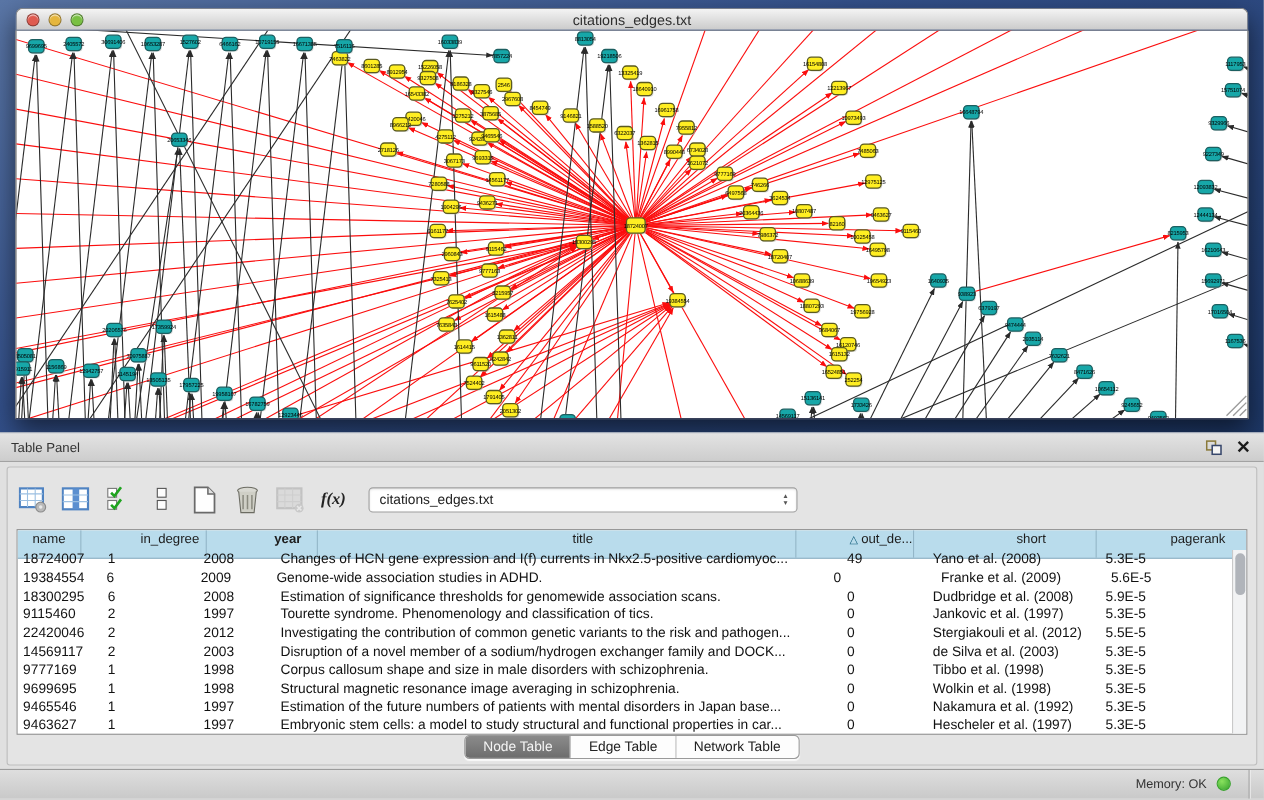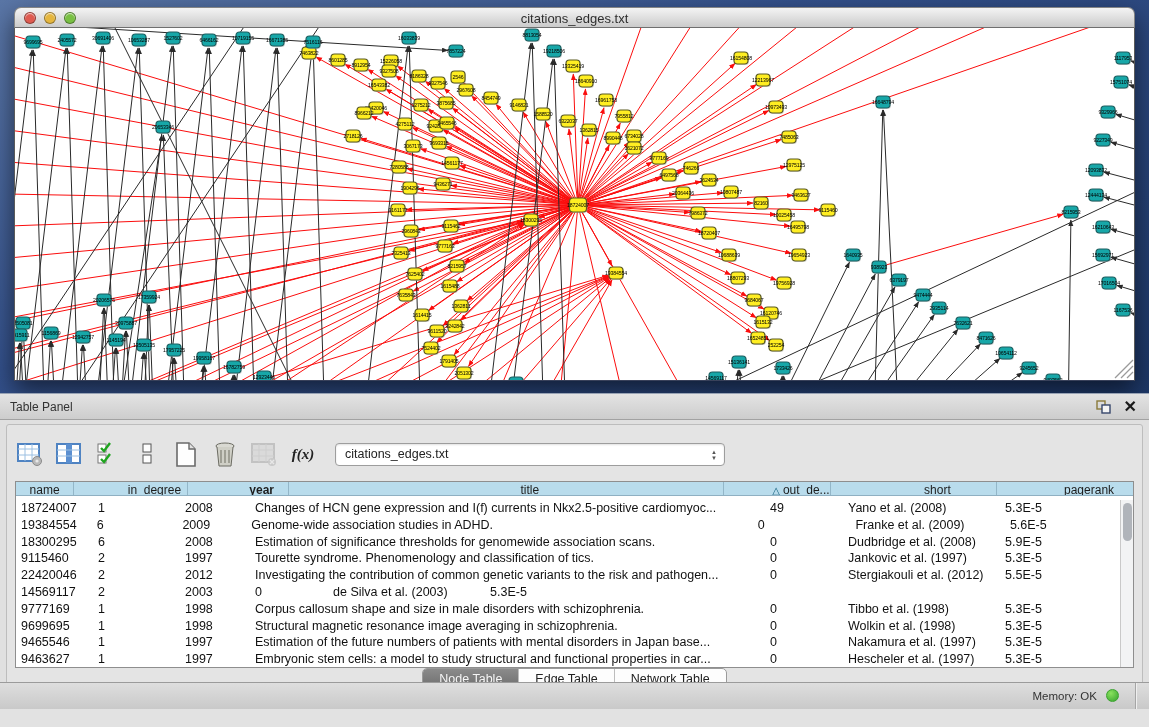--- a/index.html
+++ b/index.html
@@ -37,40 +37,40 @@
   .toolbar { position:absolute; left:8px; top:12px; height:34px; display:flex; align-items:center; gap:9px; }
   .tb-btn { width:30px; height:30px; display:flex; align-items:center; justify-content:center; cursor:pointer; }
   .fx-label { font-size:15px; font-style:italic; font-family:"Liberation Serif",serif; font-weight:bold; color:#222; }
   .combo { position:relative; margin-left:8px; width:390px; height:23px; background:#fff;
            border:1px solid #9d9d9d; border-radius:4px; box-shadow:inset 0 1px 2px rgba(0,0,0,.12);
            font-size:12.5px; color:#222; line-height:21px; padding-left:9px; cursor:pointer; }
   .combo-arrows { position:absolute; right:7px; top:1px; font-size:6px; line-height:6px; color:#555; text-align:center; padding-top:4px; }
 
   .tablebox { position:absolute; left:8px; right:8px; top:56px; height:187px; background:#fff;
               border:1px solid #8e8e8e; overflow:hidden; }
-  .thead { display:flex; height:14px; background:#b9dcec; border-bottom:1px solid #8fb0c2;gap:48px; }
+  .thead { display:flex; height:26px; background:#b9dcec; border-bottom:1px solid #8fb0c2;gap:48px; }
   .th { font-size:12px; color:#1d1d1d; text-align:center; line-height:17px; border-right:1px solid #93b6c8;
         overflow:hidden; white-space:nowrap; }
   .th:last-child { border-right:none; }
   .sort-tri { color:#14607e; font-size:10px; margin-right:3px; }
   .tbody { position:absolute; left:0; right:13px; top:18px; bottom:0; overflow:hidden; }
   .tr { display:flex; height:16.8px; }
   .td { font-size:12.5px; color:#111; white-space:nowrap; overflow:hidden; line-height:16.5px; padding-left:5px; }
   .vscroll { position:absolute; right:0; top:18px; bottom:0; width:13px; background:#f2f3f4; border-left:1px solid #c9c9c9; }
   .vthumb { position:absolute; left:2px; top:3px; width:9px; height:38px; border-radius:5px; background:#b0b4ba; }
 
   .tabs-row { position:absolute; left:0; right:0; bottom:5px; height:22px; display:flex; justify-content:center;margin-top:13px; }
   .seg { display:flex; border:1px solid #9a9a9a; border-radius:5px; overflow:hidden; background:#fdfdfd;
          box-shadow:0 1px 1px rgba(255,255,255,.8); height:22px; }
   .seg-btn { font-size:12.5px; color:#222; line-height:21px; padding:0 16px; border-right:1px solid #bdbdbd; cursor:pointer; }
   .seg-btn:last-child { border-right:none; }
   .seg-btn.selected { background:linear-gradient(#8b8b8b,#6d6d6d); color:#f5f5f5; }
 
   
-  .statusbar { position:absolute; left:0; top:682px; width:1149px; height:27px;
+  .statusbar { position:absolute; left:0; top:699px; width:1149px; height:27px;
                background:linear-gradient(#dedede,#c9c9c9); border-top:1px solid #9b9b9b; }
   .mem-label { position:absolute; right:52px; top:7px; font-size:11.5px; color:#333; }
   .mem-dot { position:absolute; right:30px; top:6px; width:13px; height:13px; border-radius:50%;
              background:radial-gradient(circle at 35% 30%, #8ae25e, #35a22e); border:1px solid #2c7a27; }
   .status-divider { position:absolute; right:13px; top:0; bottom:0; width:1px; background:#a5a5a5;
                     box-shadow:1px 0 0 #efefef; }
 
   
   .tb-btn svg { display:block; }
 </style>
@@ -1124,20 +1124,21 @@
               <div class="td" style="width: 70px;">2012</div>
               <div class="td" style="width: 515px;">Investigating the contribution of common genetic variants to the risk and pathogen...</div>
               <div class="td" style="width: 78px;">0</div>
               <div class="td" style="width: 157px;">Stergiakouli et al. (2012)</div>
               <div class="td" style="width: 117px;">5.5E-5</div>
             </div>
             <div class="tr">
               <div class="td" style="width: 77px;">14569117</div>
               <div class="td" style="width: 87px;">2</div>
               <div class="td" style="width: 70px;">2003</div>
+              <div class="td" style="width: 515px;">Disruption of a novel member of a sodium/hydrogen exchanger family and DOCK...</div>
               <div class="td" style="width: 78px;">0</div>
               <div class="td" style="width: 157px;">de Silva et al. (2003)</div>
               <div class="td" style="width: 117px;">5.3E-5</div>
             </div>
             <div class="tr">
               <div class="td" style="width: 77px;">9777169</div>
               <div class="td" style="width: 87px;">1</div>
               <div class="td" style="width: 70px;">1998</div>
               <div class="td" style="width: 515px;">Corpus callosum shape and size in male disorders with schizophrenia.</div>
               <div class="td" style="width: 78px;">0</div>
@@ -1152,21 +1153,21 @@
               <div class="td" style="width: 78px;">0</div>
               <div class="td" style="width: 157px;">Wolkin et al. (1998)</div>
               <div class="td" style="width: 117px;">5.3E-5</div>
             </div>
             <div class="tr">
               <div class="td" style="width: 77px;">9465546</div>
               <div class="td" style="width: 87px;">1</div>
               <div class="td" style="width: 70px;">1997</div>
               <div class="td" style="width: 515px;">Estimation of the future numbers of patients with mental disorders in Japan base...</div>
               <div class="td" style="width: 78px;">0</div>
-              <div class="td" style="width: 157px;">Nakamura et al. (1997)</div>
+              <div class="td" style="width: 157px;">Nakamura et al. (1992)</div>
               <div class="td" style="width: 117px;">5.3E-5</div>
             </div>
             <div class="tr">
               <div class="td" style="width: 77px;">9463627</div>
               <div class="td" style="width: 87px;">1</div>
               <div class="td" style="width: 70px;">1997</div>
               <div class="td" style="width: 515px;">Embryonic stem cells: a model to study structural and functional properties in car...</div>
               <div class="td" style="width: 78px;">0</div>
               <div class="td" style="width: 157px;">Hescheler et al. (1997)</div>
               <div class="td" style="width: 117px;">5.3E-5</div>

